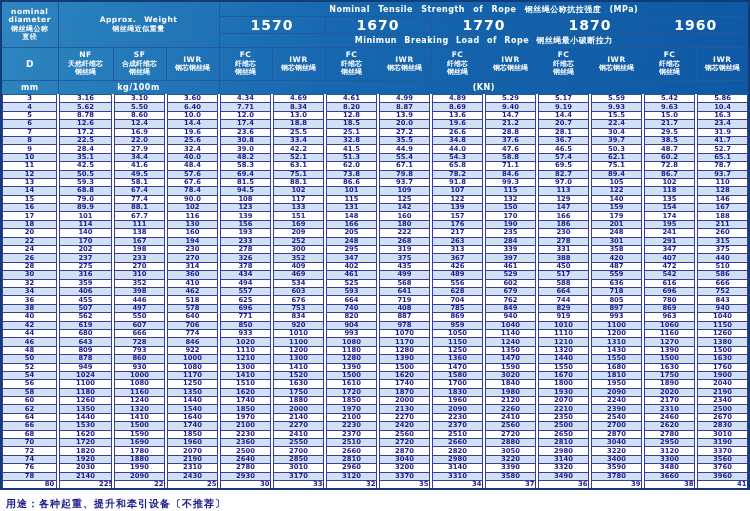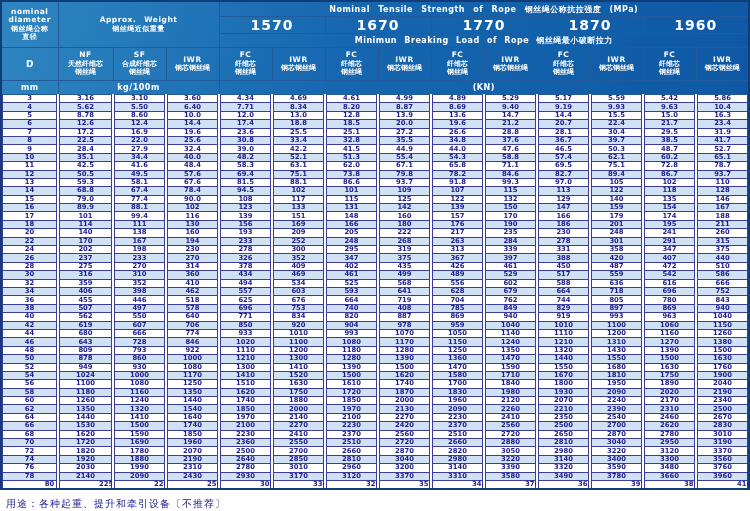--- a/index.html
+++ b/index.html
@@ -31,21 +31,21 @@
     border-top:1px solid #3c3c9e; border-left:2px solid #ffffff;
     box-shadow:inset 1px 0 0 #3c3c9e, inset -1px 0 0 #3c3c9e;
     white-space:nowrap; overflow:hidden;
   }
   tbody td:first-child { border-left:none; }
   tbody tr:nth-child(even) td { background:#cfe1f3; }
   tbody tr:nth-child(odd) td { background:#ffffff; }
   tbody tr:last-child td { border-bottom:2px solid #123c78;padding-left:40px; }
   
   .note {
-    margin:7px 0 0 6px; font-size:10px; font-weight:normal;
+    margin:7px 0 0 6px; font-size:10px; font-weight:bold;
     color:#1a1a8a; letter-spacing:1px;
   }
 </style>
 </head>
 <body>
 
 <div class="page">
   <table class="spec">
     <colgroup>
       <col style="width:57px">
@@ -377,21 +377,21 @@
           <td>139</td>
           <td>150</td>
           <td>147</td>
           <td>159</td>
           <td>154</td>
           <td>167</td>
         </tr>
         <tr>
           <td>17</td>
           <td>101</td>
-          <td>99.4</td>
+          <td>67.7</td>
           <td>116</td>
           <td>139</td>
           <td>151</td>
           <td>148</td>
           <td>160</td>
           <td>157</td>
           <td>170</td>
           <td>166</td>
           <td>179</td>
           <td>174</td>
@@ -688,21 +688,21 @@
         <tr>
           <td>54</td>
           <td>1024</td>
           <td>1000</td>
           <td>1170</td>
           <td>1410</td>
           <td>1520</td>
           <td>1500</td>
           <td>1620</td>
           <td>1580</td>
-          <td>1710</td>
+          <td>3020</td>
           <td>1670</td>
           <td>1810</td>
           <td>1750</td>
           <td>1900</td>
         </tr>
         <tr>
           <td>56</td>
           <td>1100</td>
           <td>1080</td>
           <td>1250</td>

